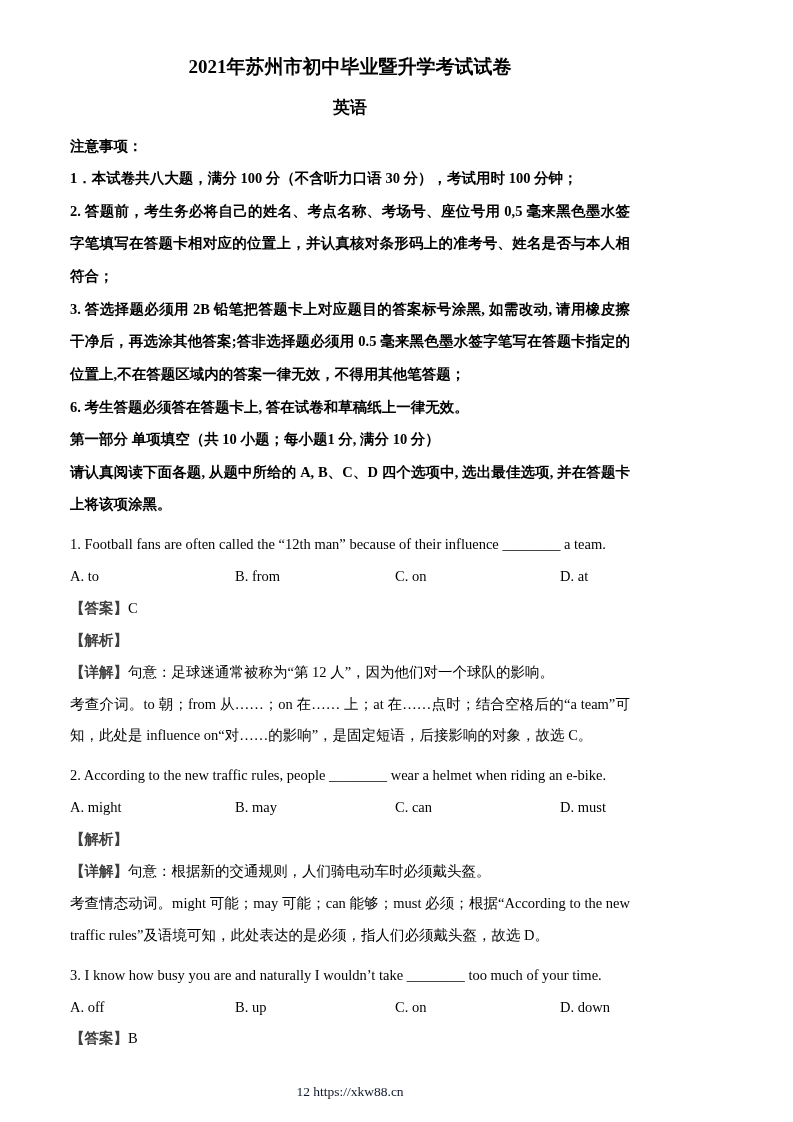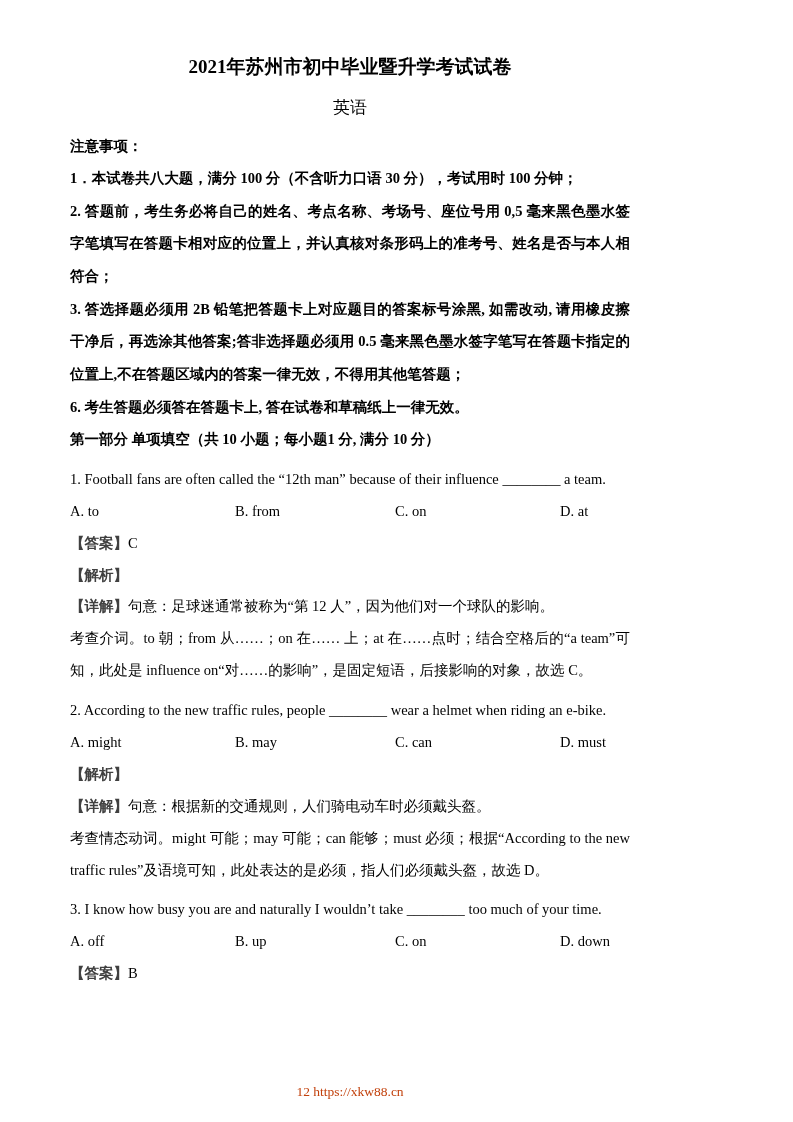--- a/index.html
+++ b/index.html
@@ -18,21 +18,21 @@
   .title {
     text-align: center;
     font-size: 19px;
     font-weight: bold;
     margin: 0 0 10px 0;
     line-height: 1.6;
   }
   .subject {
     text-align: center;
     font-size: 17px;
-    font-weight: normal;
+    font-weight: bold;
     margin: 12px 0 8px 0;
     line-height: 1.6;
   }
   .bold-par {
     font-weight: bold;
     margin: 0;
     line-height: 2.25;
     text-align: justify;
   }
   .plain-par {
@@ -51,38 +51,39 @@
     line-height: 2.2;
   }
   .blue { color: #404040; font-weight: bold; }
   .answer-letter { color: #000000; }
   .footer {
     position: absolute;
     left: 0;
     bottom: 22px;
     width: 100%;
     text-align: center;
-    color: #c2410c;
+    color: #0f172a;
     font-size: 13.5px;
   }
 </style>
 </head>
 <body>
 
 <div class="page">
 
   <h1 class="title">2021年苏州市初中毕业暨升学考试试卷</h1>
   <h2 class="subject">英语</h2>
 
   <p class="bold-par">注意事项：</p>
   <p class="bold-par">1．本试卷共八大题，满分 100 分（不含听力口语 30 分），考试用时 100 分钟；</p>
   <p class="bold-par">2. 答题前，考生务必将自己的姓名、考点名称、考场号、座位号用 0,5 毫来黑色墨水签字笔填写在答题卡相对应的位置上，并认真核对条形码上的准考号、姓名是否与本人相符合；</p>
   <p class="bold-par">3. 答选择题必须用 2B 铅笔把答题卡上对应题目的答案标号涂黑, 如需改动, 请用橡皮擦干净后，再选涂其他答案;答非选择题必须用 0.5 毫来黑色墨水签字笔写在答题卡指定的位置上,不在答题区域内的答案一律无效，不得用其他笔答题；</p>
   <p class="bold-par">6. 考生答题必须答在答题卡上, 答在试卷和草稿纸上一律无效。</p>
   <p class="bold-par">第一部分 单项填空（共 10 小题；每小题1 分, 满分 10 分）</p>
+  <p class="bold-par">请认真阅读下面各题, 从题中所给的 A, B、C、D 四个选项中, 选出最佳选项, 并在答题卡上将该项涂黑。</p>
 
   <section>
     <p class="stem">1. Football fans are often called the “12th man” because of their influence ________ a team.</p>
     <div class="options">
       <span>A. to</span>
       <span>B. from</span>
       <span>C. on</span>
       <span>D. at</span>
     </div>
     <p class="plain-par"><span class="blue">【答案】</span><span class="answer-letter">C</span></p>

